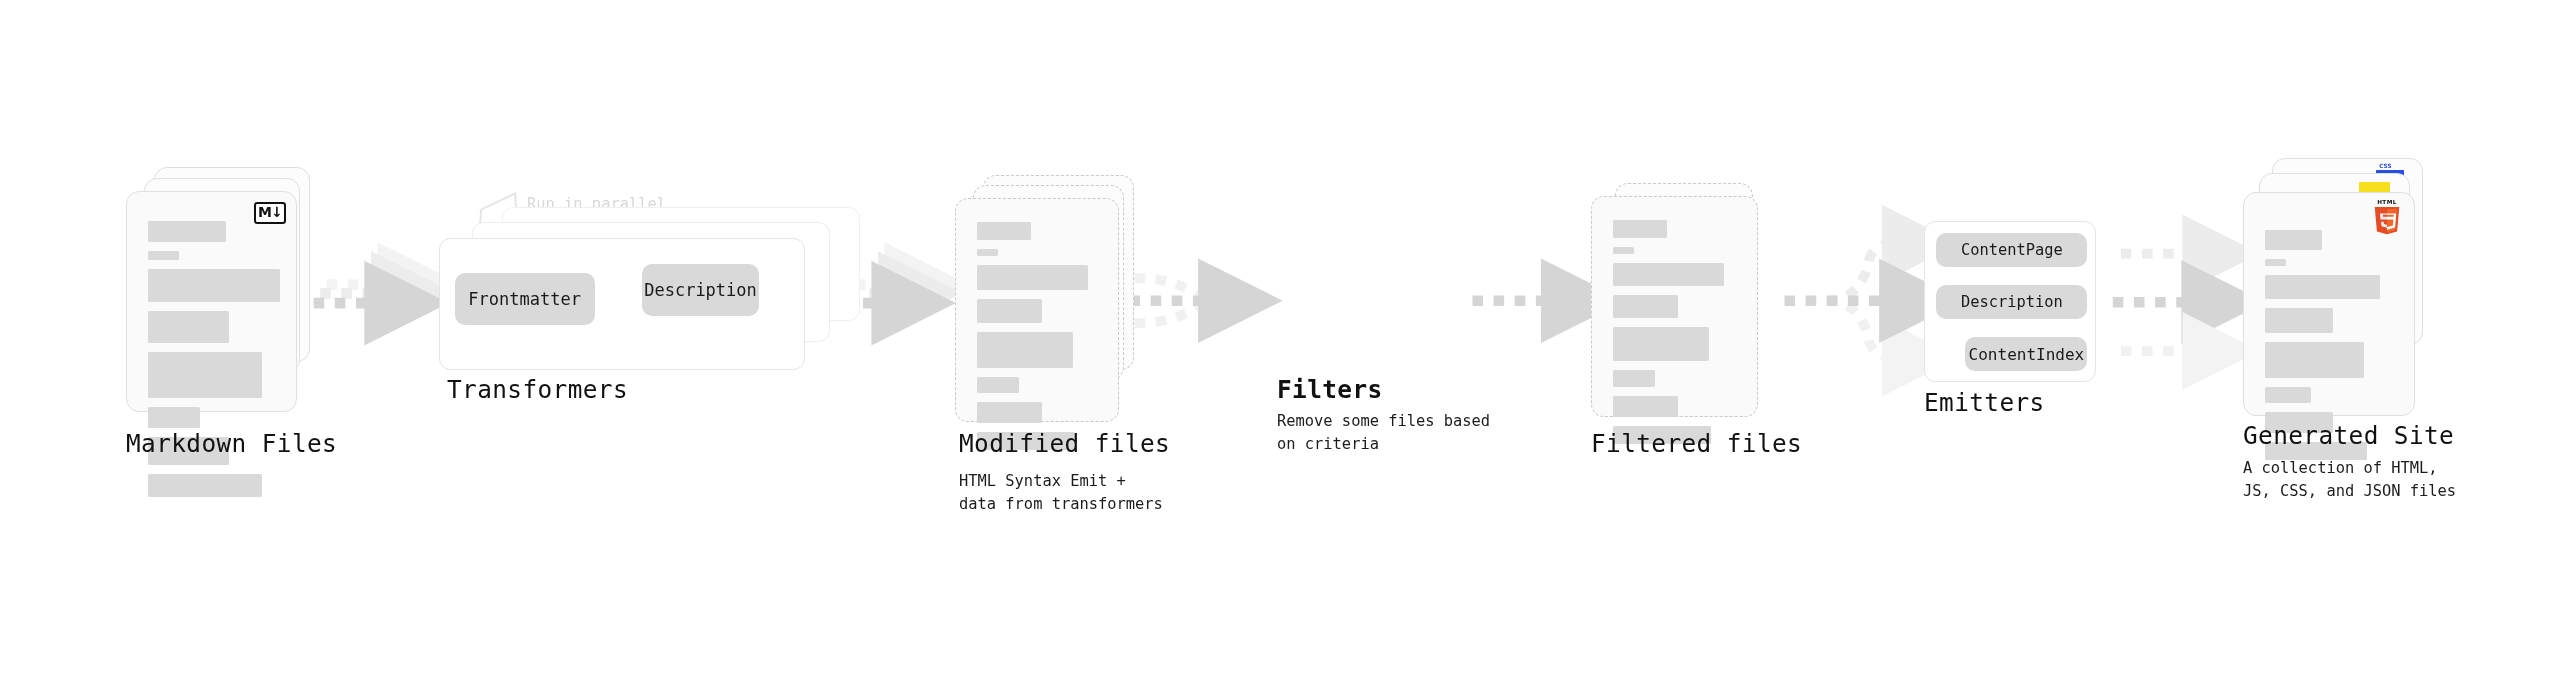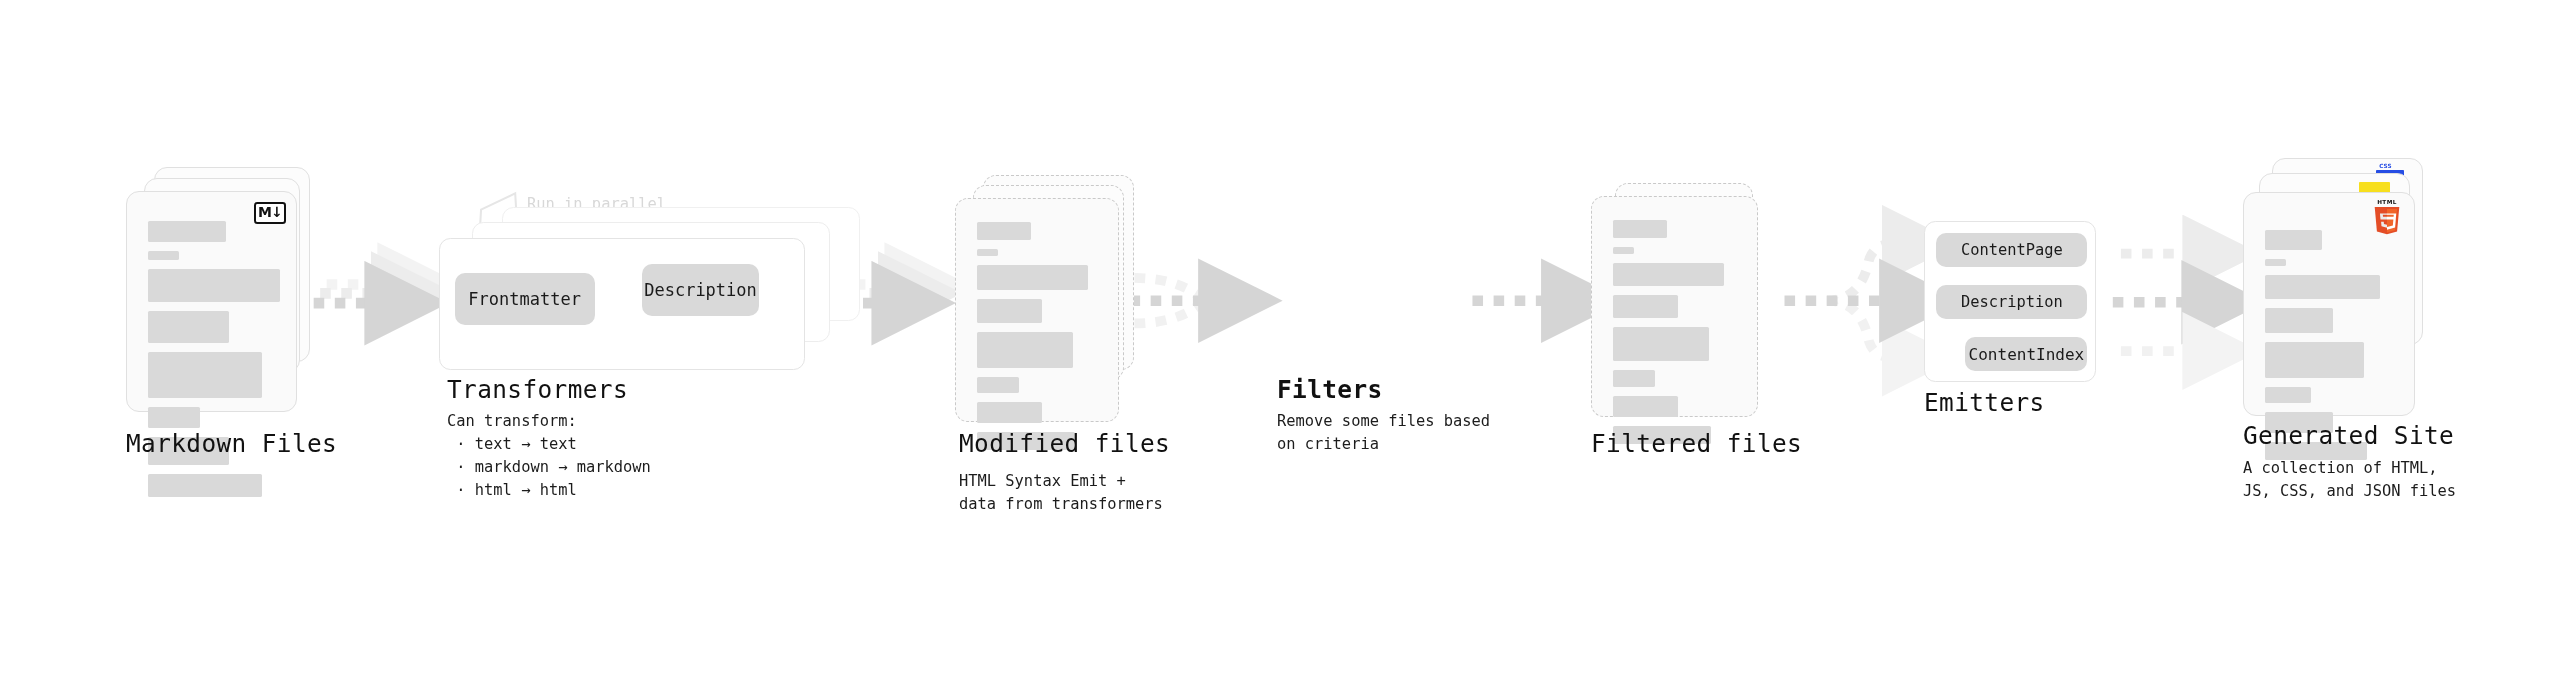--- a/index.html
+++ b/index.html
@@ -184,24 +184,20 @@
       <div class="chip faint1" style="left:16.3px; top:26px; width:130px; height:52px;"></div>
       <div class="chip faint1" style="left:169px; top:26px; width:146px; height:52px;"></div>
     </div>
 
     <div class="groupbox" style="left:0px; top:31px; width:366px; height:132px;">
       <div class="chip" style="left:14.6px; top:34px; width:140px; height:52px;">Frontmatter</div>
       <div class="chip" style="left:202px; top:25px; width:117px; height:52px;">Description</div>
     </div>
   </div>
   <div class="title" style="left:447px; top:375px;">Transformers</div>
-  <div class="sub" style="left:447px; top:410px;">Can transform:
- · text → text
- · markdown → markdown
- · html → html</div>
 
   <div class="stack" style="left:955px; top:175px; width:187px; height:252px;">
     <div class="card dashed ghost" style="left:28px; top:0px; width:151px; height:195px;"></div>
     <div class="card dashed ghost" style="left:18px; top:9.8px; width:151px; height:195px;"></div>
     <div class="card dashed" style="left:0px; top:23px; width:164px; height:224px;">
       <div class="card-body" style="top:23px;">
         <div class="bar" style="width:54px;height:18px;"></div>
         <div class="bar" style="width:21px;height:7.3px;"></div>
         <div class="bar" style="width:111px;height:24.4px;"></div>
         <div class="bar" style="width:65px;height:24.4px;"></div>

